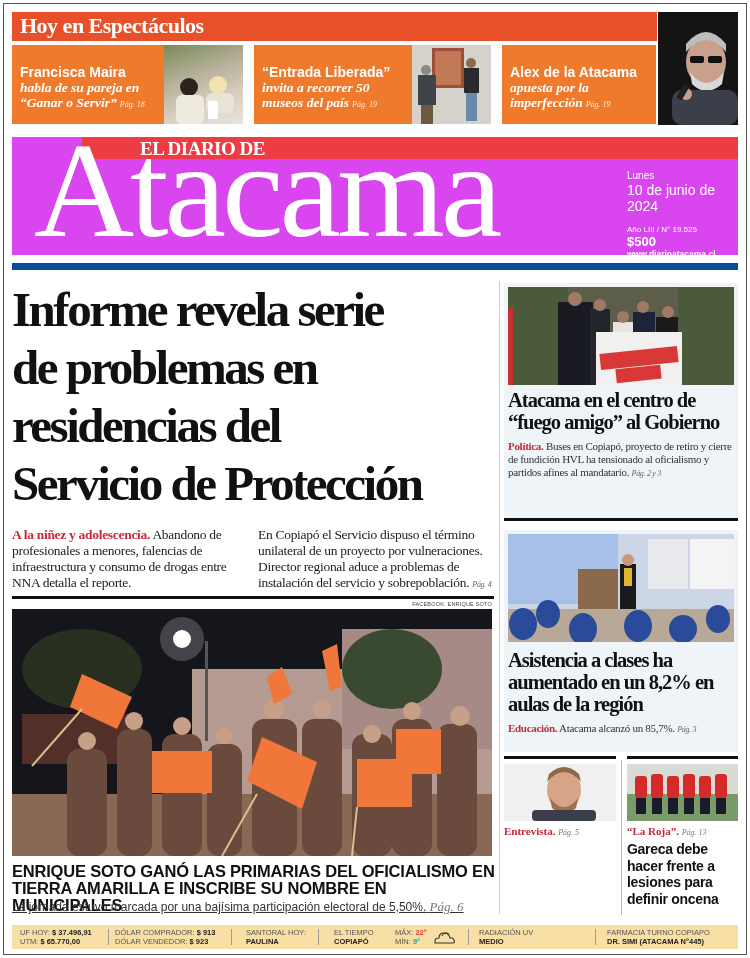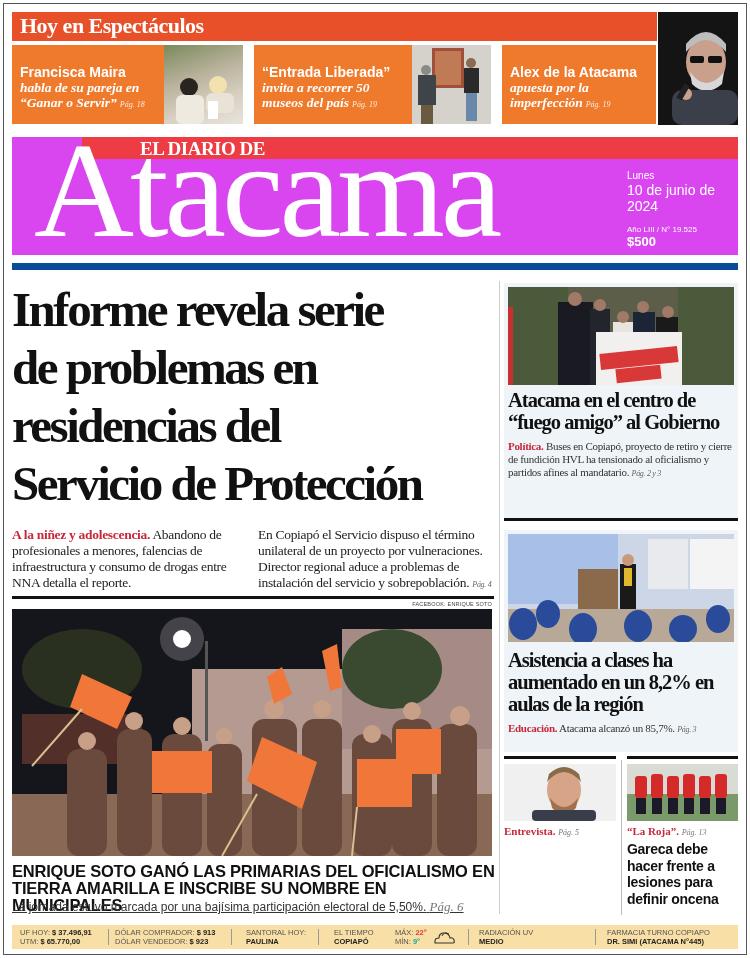--- a/index.html
+++ b/index.html
@@ -21,21 +21,21 @@
   
   .mast { position: absolute; left: 12px; top: 137px; width: 726px; height: 118px; background: #d946ef; }
   .mast-red { position: absolute; left: 70px; top: 0; width: 656px; height: 22px; background: #ee3c45; }
   .mast-pre { position: absolute; left: 128px; top: 1px; font-family: "Liberation Serif", serif; font-weight: bold; font-size: 19px; color: #fff; letter-spacing: -0.5px; }
   .mast-name { position: absolute; left: 22px; top: -22px; font-family: "Liberation Serif", serif; font-size: 136px; line-height: 150px; color: #fff; letter-spacing: -4px; transform: scaleX(1.02); transform-origin: left; }
   .mast-info { position: absolute; left: 615px; top: 33px; color: #fff; font-family: "Liberation Sans", sans-serif; }
   .mast-info .day { font-size: 10px; display:block; }
   .mast-info .date { font-size: 14px; display:block; margin-top: 1px; }
   .mast-info .issue { font-size: 8px; display:block; margin-top: 11px; }
   .mast-info .price { font-size: 13px; font-weight: bold; display:block; }
-  .mast-info .web { font-size: 8.5px; font-weight: bold; display:block; margin-top: 5px; }
+  .mast-info .web { font-size: 8.5px; font-weight: bold; display:block; }
   .mast-line { position: absolute; left: 12px; top: 263px; width: 726px; height: 7px; background: #0a4c9c; }
 
   
   .main-head { position: absolute; left: 12px; top: 281px; width: 485px; font-family: "Liberation Serif", serif; font-weight: bold; font-size: 49px; line-height: 58px; letter-spacing: -2.5px; color: #111; }
   .main-deck { position: absolute; top: 527px; font-family: "Liberation Serif", serif; font-size: 13.5px; line-height: 16px; color: #222; letter-spacing: -0.3px; }
   .kick { color: #c8283a; font-weight: bold; }
   .pgref { font-style: italic; font-size: 8px; color: #666; }
   .rule-thick { position: absolute; height: 3px; background: #111; }
 
   

